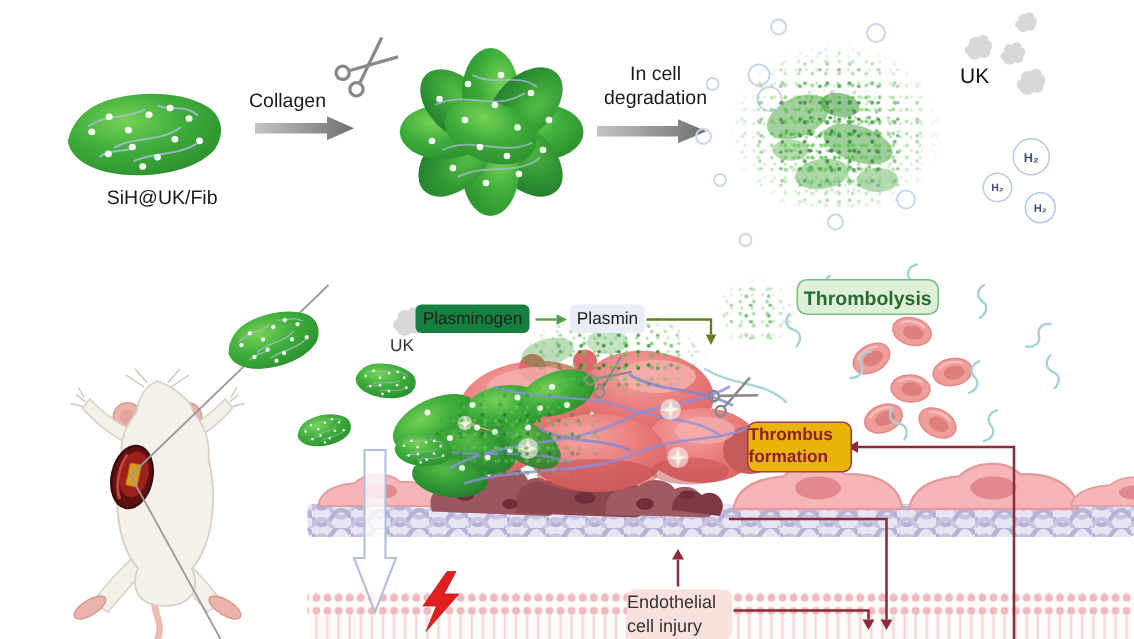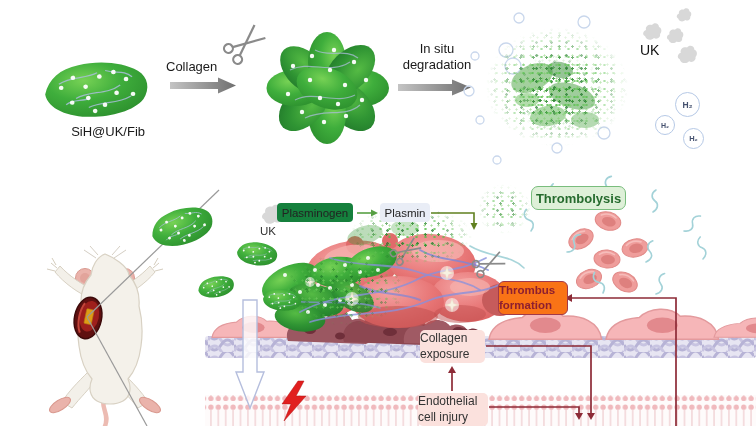--- a/index.html
+++ b/index.html
@@ -22,21 +22,21 @@
   #gelLabel{left:45px;top:124px;width:100px;text-align:right;font-size:13px;}
   #thrombinLabel{left:166px;top:59px;font-size:13px;}
   #insituLabel{left:397px;top:41px;width:80px;text-align:center;font-size:13px;line-height:1.2;white-space:normal;}
   #ukTop{left:640px;top:42px;font-size:14px;color:#111;}
   #ukBottom{left:260px;top:225px;font-size:11.5px;color:#333;}
   #fibrinLabel{left:422px;top:230px;font-size:12.5px;color:#111;}
   #plasminogenChip{left:277px;top:203px;width:76px;height:19px;background:#15803d;font-size:11.5px;color:#222;border-radius:4px;}
   #plasminChip{left:380px;top:203px;width:50px;height:19px;background:#e9edf6;font-size:11.5px;color:#222;border-radius:4px;}
   #thrombolysisChip{left:531px;top:186px;width:93px;height:22px;background:#def0d8;border:1.5px solid #79bd7d;
       font-weight:bold;font-size:13px;color:#266b2e;border-radius:7px;}
-  #thrombusChip{left:498px;top:281px;width:68px;height:32px;background:#f97316;border:1.5px solid #a23a49;
+  #thrombusChip{left:498px;top:281px;width:68px;height:32px;background:#eab308;border:1.5px solid #a23a49;
       color:#8d1f30;font-weight:bold;font-size:11.5px;line-height:1.3;border-radius:6px;white-space:normal;}
   #collagenChip{left:420px;top:330px;width:65px;height:33px;background:#fbe1dd;font-size:12px;color:#333;
       line-height:1.3;border-radius:5px;white-space:normal;}
   #endoChip{left:418px;top:393px;width:70px;height:33px;background:#fbe1dd;font-size:12px;color:#333;
       line-height:1.3;border-radius:5px;white-space:normal;}
   .h2b{position:absolute;border:1px solid #b6c9e6;border-radius:50%;background:rgba(255,255,255,.92);
       display:flex;align-items:center;justify-content:center;color:#44506e;font-weight:bold;margin-left:29px;}
   #h2a{left:646px;top:92px;width:23px;height:23px;font-size:8.5px;}
   #h2bb{left:626px;top:115px;width:18px;height:18px;font-size:7px;}
   #h2c{left:654px;top:128px;width:19px;height:19px;font-size:7.5px;}
@@ -378,27 +378,26 @@
 </svg>
 
 <div class="speckle" style="left:462px;top:8px;width:190px;height:158px;"></div>
 <div class="speckle" style="left:495px;top:40px;width:125px;height:105px;"></div>
 <div class="speckle" style="left:328px;top:196px;width:165px;height:80px;"></div>
 <div class="speckle" style="left:262px;top:242px;width:165px;height:95px;"></div>
 <div class="speckle" style="left:468px;top:176px;width:72px;height:66px;opacity:.7;"></div>
 
 <div class="lbl" id="gelLabel">SiH@UK/Fib</div>
 <div class="lbl" id="thrombinLabel">Collagen</div>
-<div class="lbl" id="insituLabel">In situ degradation</div>
+<div class="lbl" id="insituLabel">In cell degradation</div>
 <div class="lbl" id="ukTop">UK</div>
 <div class="h2b" id="h2a">H₂</div>
 <div class="h2b" id="h2bb">H₂</div>
 <div class="h2b" id="h2c">H₂</div>
 
 <div class="lbl" id="ukBottom">UK</div>
 <div class="chip" id="plasminogenChip">Plasminogen</div>
 <div class="chip" id="plasminChip">Plasmin</div>
 <div class="chip" id="thrombolysisChip">Thrombolysis</div>
 <div class="chip" id="thrombusChip">Thrombus formation</div>
-<div class="chip" id="collagenChip">Collagen exposure</div>
 <div class="chip" id="endoChip">Endothelial cell injury</div>
 
 </div>
 
 </body></html>

